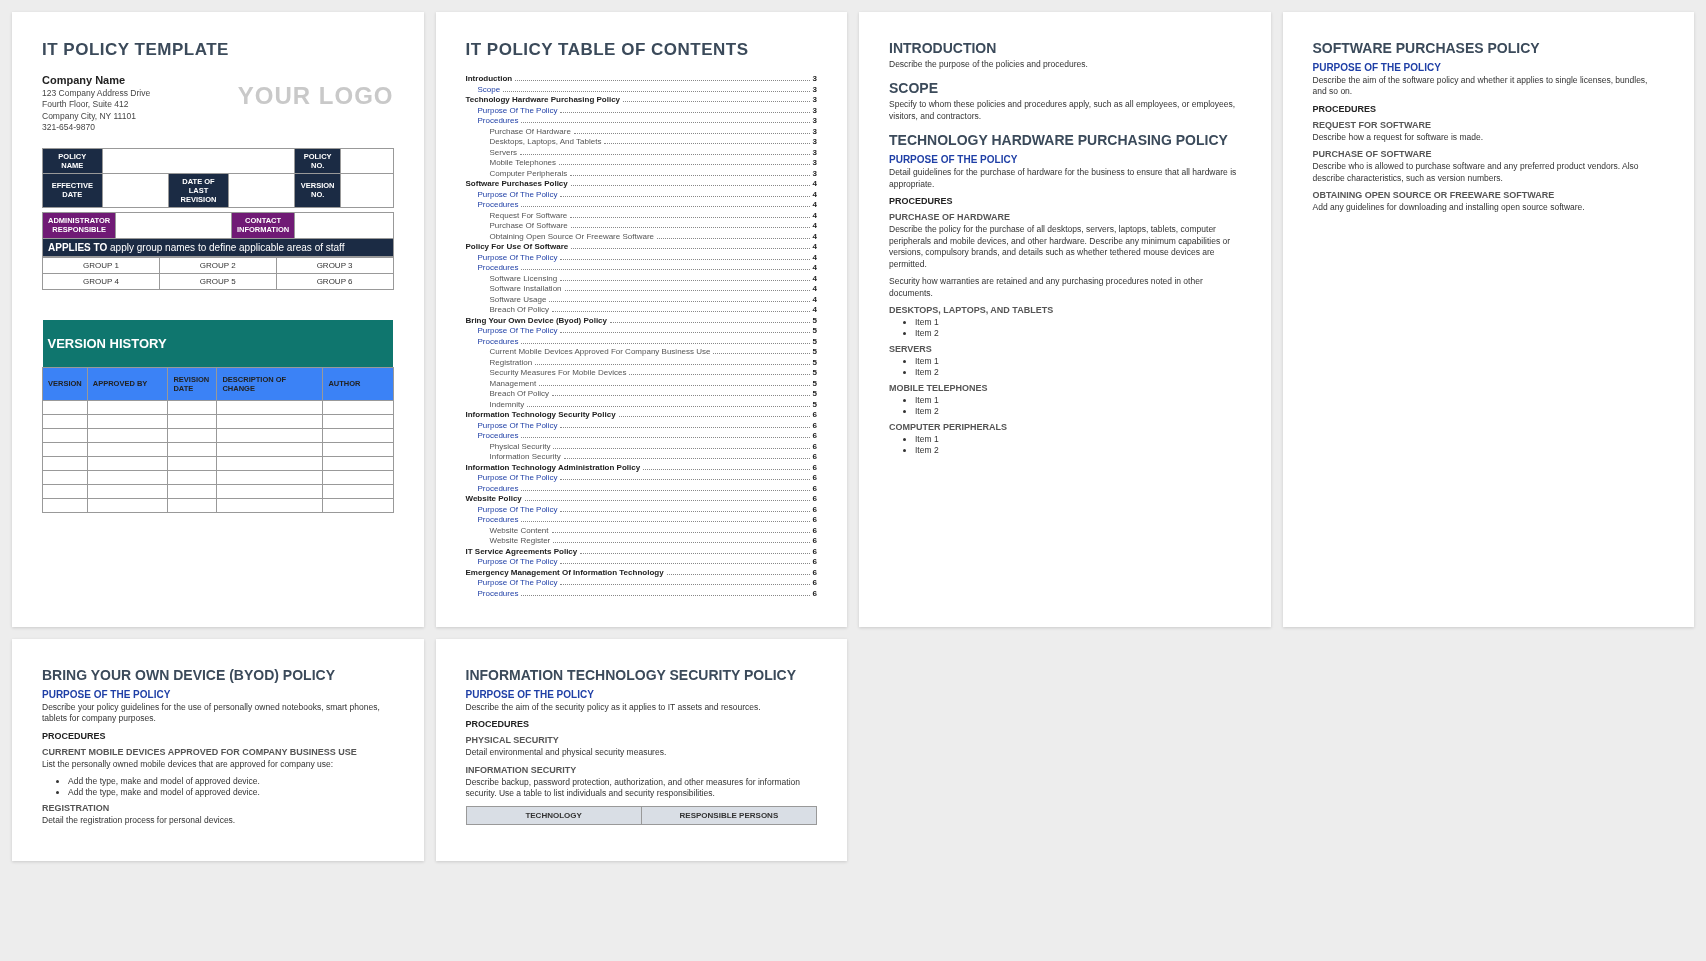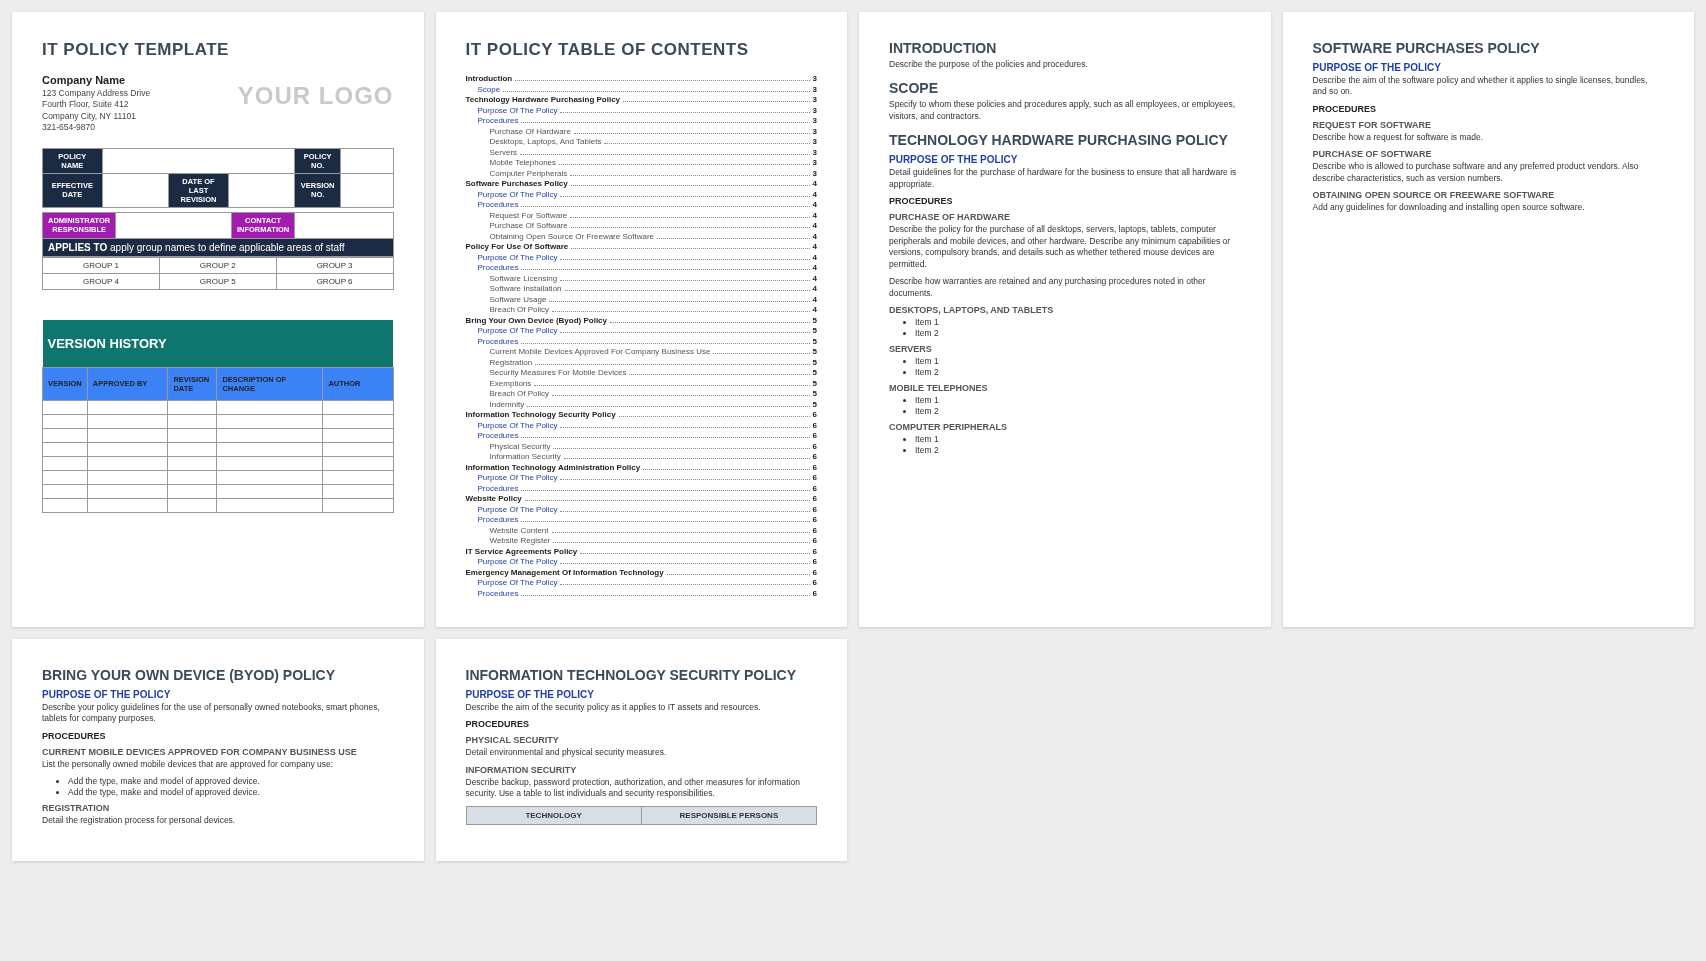--- a/index.html
+++ b/index.html
@@ -36,21 +36,21 @@
     position: absolute;
     top: 70px; right: 30px;
     font-size: 24px; font-weight: bold; color: #c9c9c9;
     letter-spacing: 1px;
   }
   
   table { border-collapse: collapse; width: 100%; font-size: 8px; }
   .form-tbl { margin-top: 14px; }
   .form-tbl td, .form-tbl th { border: 1px solid #999; padding: 3px 5px; height: 14px; }
   .form-tbl th { background: #1b2b44; color: #fff; font-weight: bold; text-align: center; font-size: 7.5px; }
-  .form-tbl th.grey { background: #a21caf; }
+  .form-tbl th.grey { background: #701a75; }
   .form-tbl .cell-w { background: #fff; }
   .applies-row td { background: #1b2b44; color: #fff; font-size: 10px; }
   .applies-row td span.lbl { font-weight: bold; }
   .group-cell { text-align: center; font-size: 8px; background:#fff; }
   .vh-title th { background:#0f766e; color:#fff; font-size:13px; text-align:left; padding:16px 5px;}
   .vh-head th { background:#3b82f6; color:#222; font-size:7.5px; text-align:left; padding:7px 5px; border:1px solid #999;}
   .vh-body td { border:1px solid #999; height:14px;}
   
   .toc-line { display:flex; align-items:baseline; font-size:8px; margin:1.5px 0;}
   .toc-line .txt { color:#1f3fa6; }
@@ -348,21 +348,21 @@
           <span class="txt">Registration</span>
           <span class="dots"></span>
           <span class="pg">5</span>
         </div>
         <div class="toc-line lvl2">
           <span class="txt">Security Measures For Mobile Devices</span>
           <span class="dots"></span>
           <span class="pg">5</span>
         </div>
         <div class="toc-line lvl2">
-          <span class="txt">Exemptions</span>
+          <span class="txt">Management</span>
           <span class="dots"></span>
           <span class="pg">5</span>
         </div>
         <div class="toc-line lvl2">
           <span class="txt">Breach Of Policy</span>
           <span class="dots"></span>
           <span class="pg">5</span>
         </div>
         <div class="toc-line lvl2">
           <span class="txt">Indemnity</span>
@@ -469,21 +469,21 @@
     <h2 class="sec">SCOPE</h2>
     <div class="desc">Specify to whom these policies and procedures apply, such as all employees, or employees, visitors, and contractors.</div>
 
     <h2 class="sec">TECHNOLOGY HARDWARE PURCHASING POLICY</h2>
     <h3 class="sub">PURPOSE OF THE POLICY</h3>
     <div class="desc">Detail guidelines for the purchase of hardware for the business to ensure that all hardware is appropriate.</div>
 
     <h4 class="mini">PROCEDURES</h4>
     <h4 class="mini grey">PURCHASE OF HARDWARE</h4>
     <div class="desc">Describe the policy for the purchase of all desktops, servers, laptops, tablets, computer peripherals and mobile devices, and other hardware. Describe any minimum capabilities or versions, compulsory brands, and details such as whether tethered mouse devices are permitted.</div>
-    <div class="desc">Describe how warranties are retained and any purchasing procedures noted in other documents.</div>
+    <div class="desc">Security how warranties are retained and any purchasing procedures noted in other documents.</div>
 
     <h4 class="mini grey">DESKTOPS, LAPTOPS, AND TABLETS</h4>
     <ul class="items">
       <li>Item 1</li>
       <li>Item 2</li>
     </ul>
 
     <h4 class="mini grey">SERVERS</h4>
     <ul class="items">
       <li>Item 1</li>

